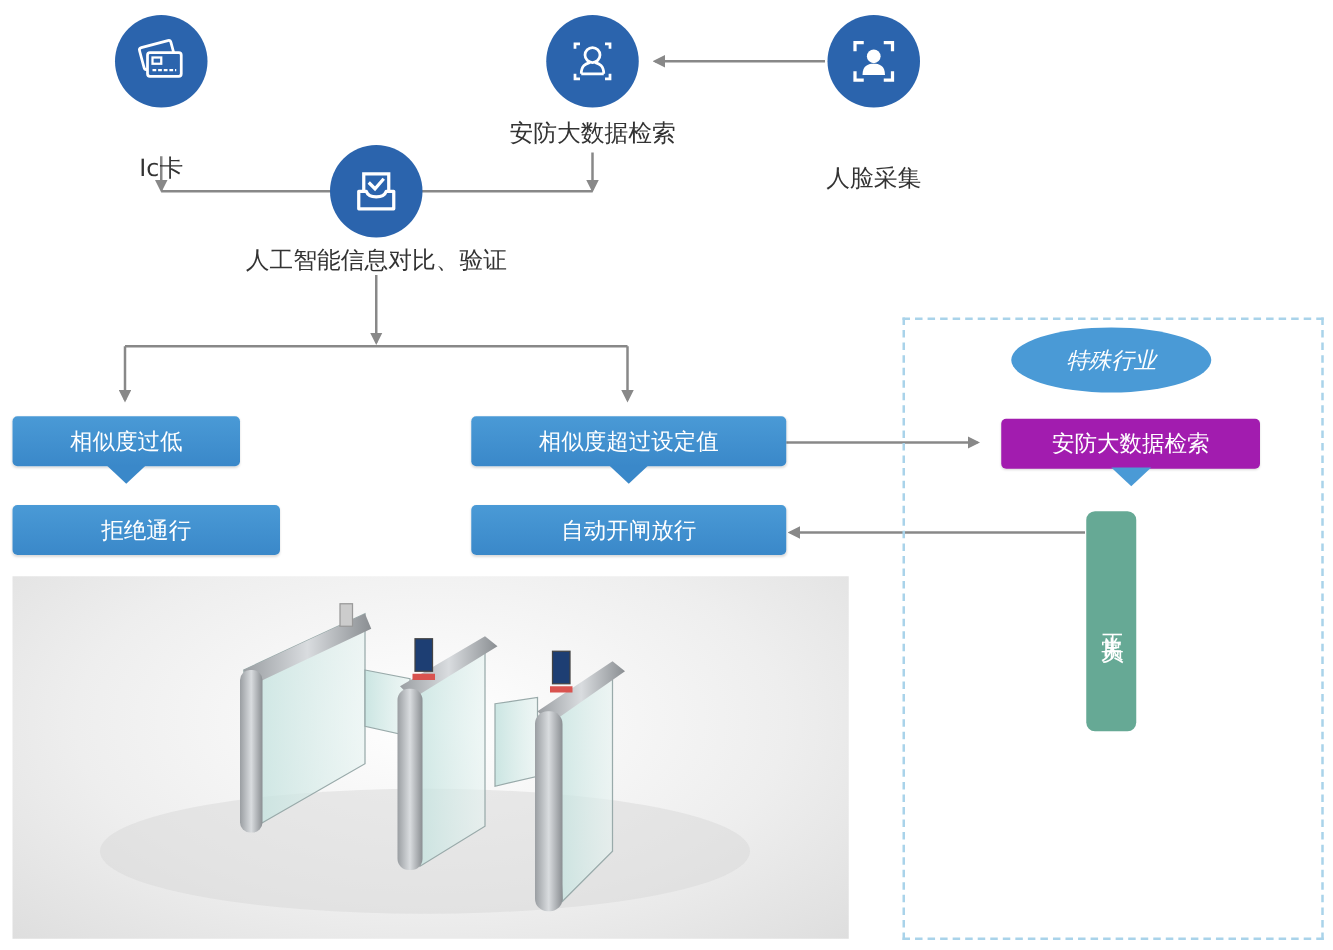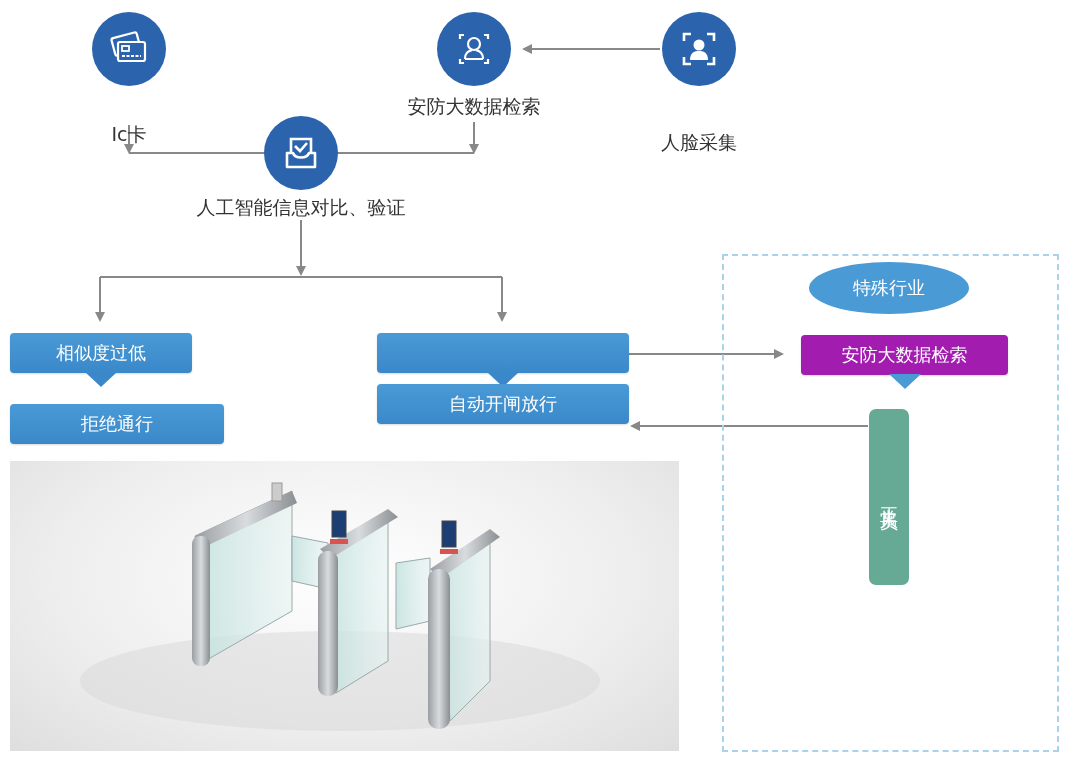--- a/index.html
+++ b/index.html
@@ -9,21 +9,21 @@
             background: #2b64ad; display: flex; align-items: center; justify-content: center; }
   .circle svg { width: 44px; height: 44px; }
   .label { position: absolute; font-size: 19px; color: #333; white-space: nowrap; text-align: center; }
   .box { position: absolute; background: linear-gradient(#4a9ad6, #3a88c9); color: #fff;
          font-size: 18px; display: flex; align-items: center; justify-content: center;
          border-radius: 4px; box-shadow: 0 1px 2px rgba(0,0,0,0.15); }
   .box .tail { position: absolute; left: 50%; bottom: -14px; width: 0; height: 0;
                margin-left: -16px; border-left: 16px solid transparent;
                border-right: 16px solid transparent; border-top: 15px solid #3a88c9; }
   .ellipse { position: absolute; background: #4a9ad6; color: #fff; border-radius: 50%;
-             font-size: 18px; display: flex; align-items: center; justify-content: center; }
+             font-size: 18px; display: flex; align-items: center; justify-content: center; font-style: italic; }
   .green { position: absolute; background: #66a995; color: #fff; border-radius: 7px;
            font-size: 18px; display: flex; align-items: center; justify-content: center;
            writing-mode: vertical-rl; text-orientation: upright; letter-spacing: 2px; }
   .dashed { position: absolute; border: 2px dashed #a9d3ea; }
   svg.lines { position: absolute; left: 0; top: 0; }
   .photo { position: absolute; left: 10px; top: 461px; width: 669px; height: 290px;
            background: radial-gradient(ellipse at 50% 40%, #ffffff 0%, #eeeeee 60%, #dedede 100%); overflow: hidden; }
 </style>
 </head>
 <body>
@@ -93,23 +93,24 @@
 
 <div class="box" style="left:10px; top:333px; width:182px; height:40px;">
   <span>相似度过低</span>
   <span class="tail"></span>
 </div>
 <div class="box" style="left:10px; top:404px; width:214px; height:40px;">
   <span>拒绝通行</span>
 </div>
 
 <div class="box" style="left:377px; top:333px; width:252px; height:40px;">
+  <span>相似度超过设定值</span>
   <span class="tail"></span>
 </div>
-<div class="box" style="left:377px; top:384px; width:252px; height:40px;">
+<div class="box" style="left:377px; top:404px; width:252px; height:40px;">
   <span>自动开闸放行</span>
 </div>
 
 <div class="dashed" style="left:722px; top:254px; width:333px; height:494px;"></div>
 <div class="ellipse" style="left:809px; top:262px; width:160px; height:52px;">
   <span>特殊行业</span>
 </div>
 <div class="box" style="left:764px; top:335px; width:207px; height:40px; background:#a21caf;margin-left:37px;">
   <span>安防大数据检索</span>
   <span class="tail" style="border-top-color:#4a9ad6;"></span>

